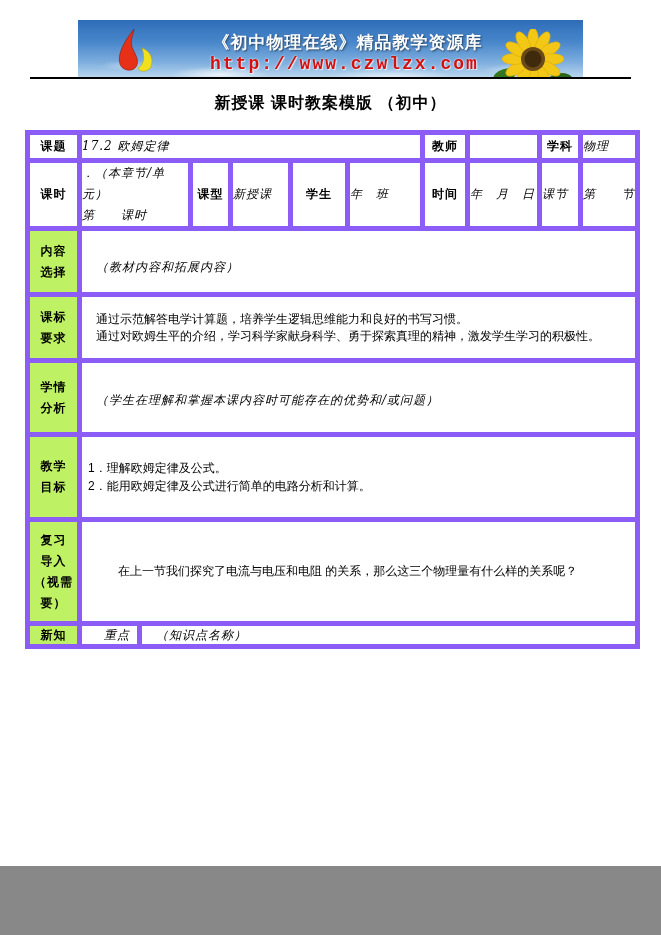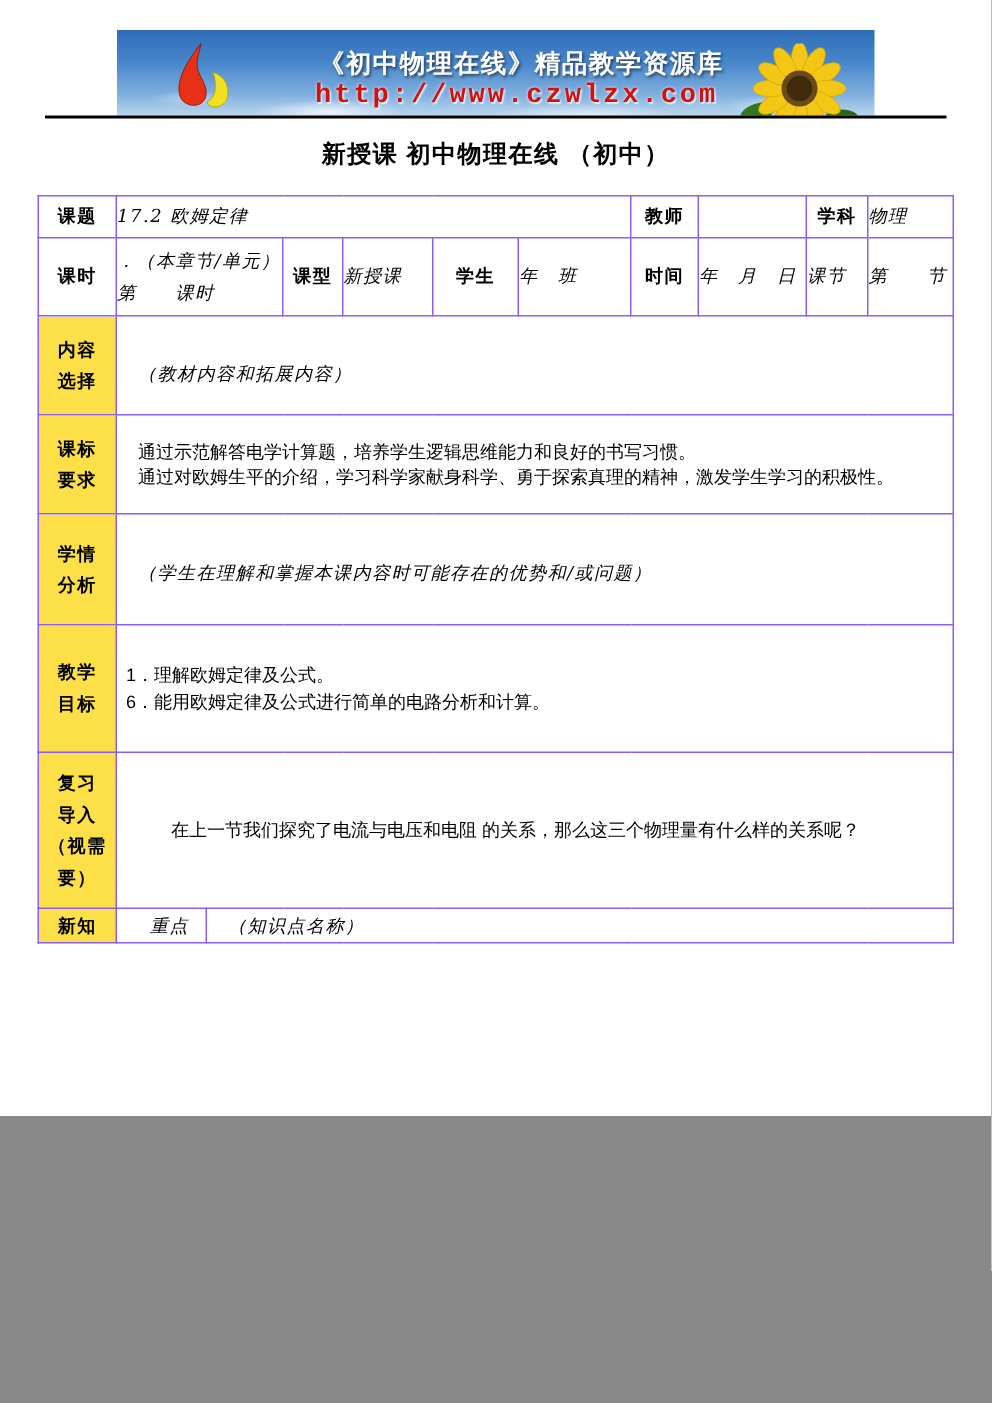--- a/index.html
+++ b/index.html
@@ -1,18 +1,18 @@
 <!DOCTYPE html>
 <html><head>
 <meta charset="utf-8">
 <style>
   * { margin:0; padding:0; box-sizing:border-box; }
   html,body { background:#888; }
   .page {
-    position:relative; width:661px; height:744px; background:#ffffff;
+    position:relative; width:661px; height:866px; background:#ffffff;
     margin:0 auto; overflow:hidden;
     font-family:"Liberation Sans", sans-serif; color:#000;
   }
 
   
   .banner {
     position:absolute; left:78px; top:20px; width:505px; height:57px;
     background:
       radial-gradient(70px 12px at 28% 96%, rgba(255,255,255,.75), rgba(255,255,255,0) 70%),
       radial-gradient(90px 14px at 62% 102%, rgba(255,255,255,.65), rgba(255,255,255,0) 70%),
@@ -44,25 +44,25 @@
     position:absolute; left:0; top:93px; width:100%; text-align:center;
     font-size:16px; font-weight:bold; letter-spacing:1px;
   }
 
   
   table.plan {
     position:absolute; left:25px; top:130px; width:610px;
     border-collapse:collapse; table-layout:fixed;
   }
   table.plan td {
-    border:1px solid #8b5cf6; overflow:hidden; vertical-align:middle;
+    border:5px solid #8b5cf6; overflow:hidden; vertical-align:middle;
     font-size:12px; line-height:1.35;
   }
   td.hdr { font-weight:bold; text-align:center; font-size:12.5px; letter-spacing:1px; }
-  td.gray { background:#fde047; }
+  td.gray { background:#bef264; }
   .script { font-family:"DejaVu Serif", serif; font-style:italic; font-size:11.5px; letter-spacing:1px; }
   td.center { }
   td.pad-body { padding:3px 8px 3px 14px; vertical-align:top; }
   .two-line { line-height:22px; }
   .lbl-line { display:block; line-height:21px; }
 </style>
 </head>
 <body>
 
 <div class="page">
@@ -91,21 +91,21 @@
         <ellipse cx="42" cy="11" rx="5.5" ry="12" transform="rotate(300 42 30)"></ellipse>
         <ellipse cx="42" cy="11" rx="5.5" ry="12" transform="rotate(330 42 30)"></ellipse>
       </g>
       <circle cx="42" cy="30" r="12" fill="#6b4a1a"></circle>
       <circle cx="42" cy="30" r="8.5" fill="#3f2a0c"></circle>
     </svg>
   </div>
 
   <div class="header-rule"></div>
 
-  <div class="page-title">新授课 初中物理在线  （初中）</div>
+  <div class="page-title">新授课 课时教案模版  （初中）</div>
 
   <table class="plan">
     <colgroup>
       <col style="width:52px">
         <col style="width:60px">
         <col style="width:51px">
       <col style="width:40px">
         <col style="width:60px">
         <col style="width:57px">
       <col style="width:75px">
@@ -168,21 +168,21 @@
       <td colspan="10" class="script pad-body" style="padding-top:8px">（学生在理解和掌握本课内容时可能存在的优势和/或问题）</td>
     </tr>
 
     <tr style="height:85px">
       <td class="hdr gray">
         <span class="lbl-line">教学</span>
         <span class="lbl-line">目标</span>
       </td>
       <td colspan="10" style="padding-left:6px">
         <span class="lbl-line" style="line-height:18px">1．理解欧姆定律及公式。</span>
-        <span class="lbl-line" style="line-height:18px">6．能用欧姆定律及公式进行简单的电路分析和计算。</span>
+        <span class="lbl-line" style="line-height:18px">2．能用欧姆定律及公式进行简单的电路分析和计算。</span>
       </td>
     </tr>
 
     <tr style="height:104px">
       <td class="hdr gray">
         <span class="lbl-line">复习</span>
         <span class="lbl-line">导入</span>
         <span class="lbl-line">（视需</span>
         <span class="lbl-line">要）</span>
       </td>

